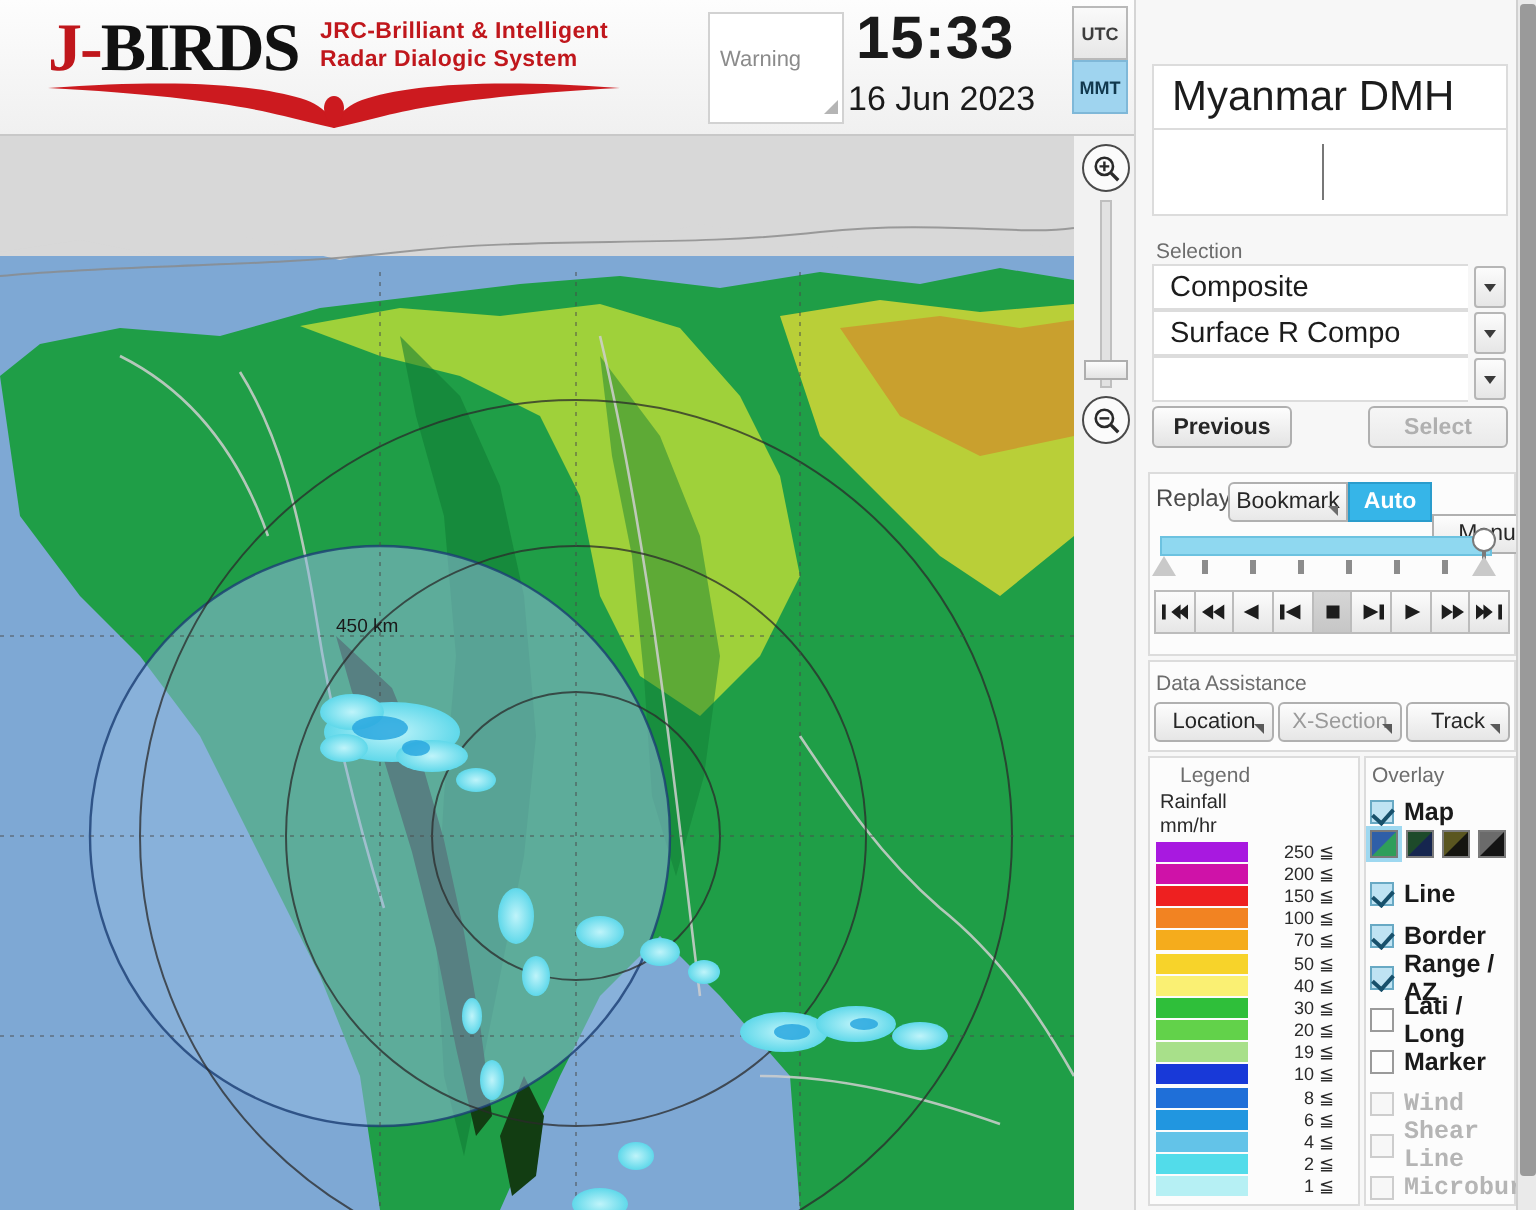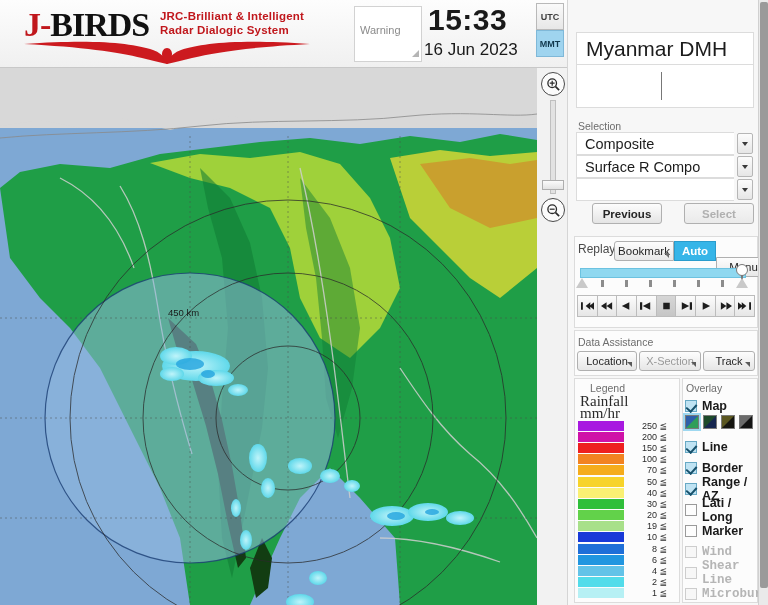--- a/index.html
+++ b/index.html
@@ -142,21 +142,21 @@
   .dd1 { top: 132px; } .dd2 { top: 155px; } .dd3 { top: 178px; }
 
   .btn {
     border: 1px solid #b0b0b0; border-radius: 3px;
     background: linear-gradient(#fdfdfd,#e4e4e4);
     font-size: 11.5px; color: #262626; cursor: pointer;
     display: flex; align-items: center; justify-content: center;
     font-weight: bold;
   }
   .btn.disabled { color: #b0b0b0; background: linear-gradient(#f6f6f6,#eaeaea); }
-  .btn-prev { position: absolute; left: 8px; top: 203px; width: 70px; height: 21px; margin-left: 16px; }
+  .btn-prev { position: absolute; left: 8px; top: 203px; width: 70px; height: 21px; }
   .btn-sel  { position: absolute; left: 116px; top: 203px; width: 70px; height: 21px; }
 
   .groupbox {
     position: absolute; left: 6px; border: 1px solid #dcdcdc; background: #fcfcfc;
   }
   .gb-replay { top: 236px; width: 184px; height: 92px; }
   .gb-data   { top: 330px; width: 184px; height: 46px; }
   .gb-legend { top: 378px; left: 6px; width: 106px; height: 225px; }
   .gb-overlay{ top: 378px; left: 114px; width: 76px; height: 225px; }
 
@@ -214,21 +214,21 @@
     position: absolute; right: 4px; bottom: 3px; width: 0; height: 0;
     border-left: 5px solid transparent; border-top: 5px solid #5a5a5a;
   }
   .db1 { left: 9px; width: 60px; }
   .db2 { left: 71px; width: 62px; }
   .db3 { left: 135px; width: 52px; }
 
   .legend-title { position: absolute; left: 22px; top: 382px; }
   .legend-unit {
     position: absolute; left: 12px; top: 396px;
-    font-size: 15px; color: #2a2a2a; line-height: 11.5px; font-family: Liberation Serif, serif;
+    font-size: 10px; color: #2a2a2a; line-height: 11.5px;
   }
   .lg-list { position: absolute; left: 10px; top: 420px; }
   .lg-row { display: flex; align-items: center; height: 11.2px; }
   .lg-sw { width: 46px; height: 10px; }
   .lg-val {
     width: 46px; text-align: right; font-size: 9px; color: #2a2a2a;
     padding-right: 3px; font-family: "Liberation Sans", sans-serif;
   }
 
   .ov-title { position: absolute; left: 118px; top: 382px; }

